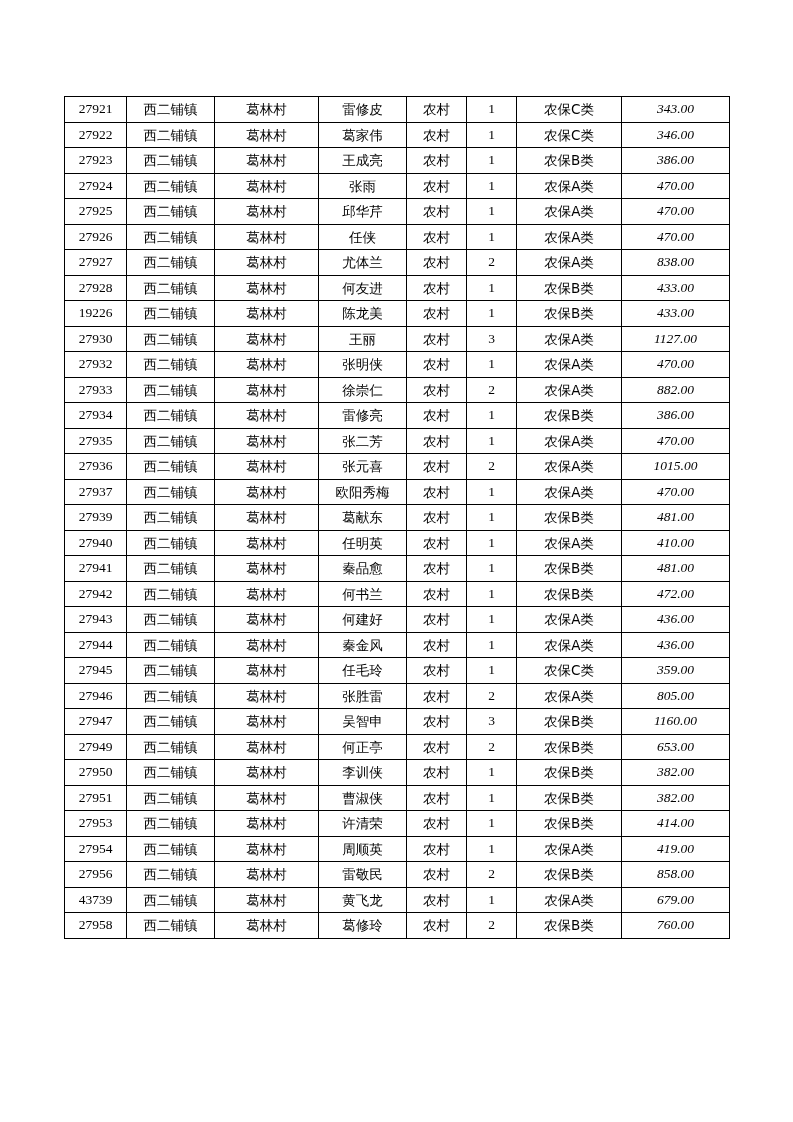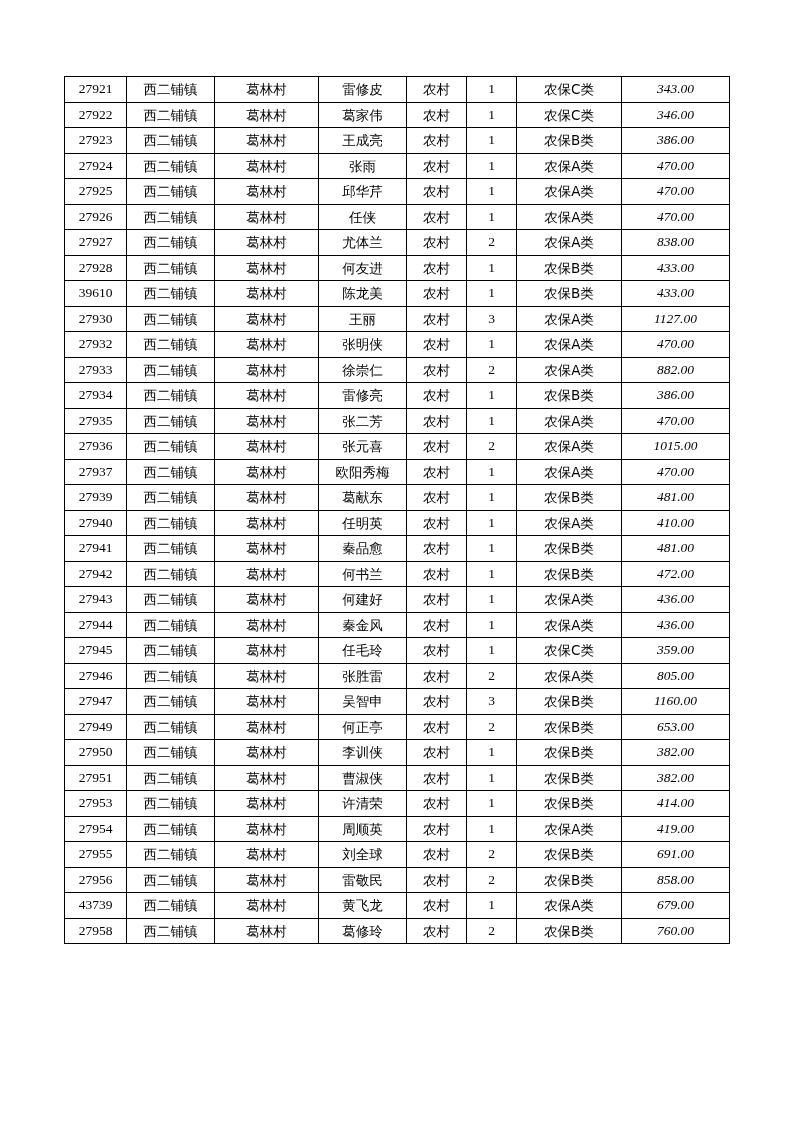--- a/index.html
+++ b/index.html
@@ -11,21 +11,21 @@
     width: 793px;
     height: 1122px;
     font-family: "Liberation Serif", "DejaVu Serif", serif;
     color: #000000;
   }
   .page {
     position: relative;
     width: 793px;
     height: 1122px;
     box-sizing: border-box;
-    padding: 76px 64px 0 64px;
+    padding: 96px 64px 0 64px;
   }
   table.data-table {
     border-collapse: collapse;
     width: 665px;
     table-layout: fixed;
   }
   table.data-table td {
     border: 1px solid #000000;
     height: 24.5px;
     line-height: 24.5px;
@@ -141,21 +141,21 @@
           <td class="cell-id">27928</td>
           <td class="cell-cn">西二铺镇</td>
           <td class="cell-cn">葛林村</td>
           <td class="cell-cn">何友进</td>
           <td class="cell-cn">农村</td>
           <td class="cell-num">1</td>
           <td class="cell-cn">农保B类</td>
           <td class="cell-amt">433.00</td>
         </tr>
         <tr>
-          <td class="cell-id">39610</td>
+          <td class="cell-id">19226</td>
           <td class="cell-cn">西二铺镇</td>
           <td class="cell-cn">葛林村</td>
           <td class="cell-cn">陈龙美</td>
           <td class="cell-cn">农村</td>
           <td class="cell-num">1</td>
           <td class="cell-cn">农保B类</td>
           <td class="cell-amt">433.00</td>
         </tr>
         <tr>
           <td class="cell-id">27930</td>
@@ -359,30 +359,20 @@
         </tr>
         <tr>
           <td class="cell-id">27954</td>
           <td class="cell-cn">西二铺镇</td>
           <td class="cell-cn">葛林村</td>
           <td class="cell-cn">周顺英</td>
           <td class="cell-cn">农村</td>
           <td class="cell-num">1</td>
           <td class="cell-cn">农保A类</td>
           <td class="cell-amt">419.00</td>
-        </tr>
-        <tr>
-          <td class="cell-id">27955</td>
-          <td class="cell-cn">西二铺镇</td>
-          <td class="cell-cn">葛林村</td>
-          <td class="cell-cn">刘全球</td>
-          <td class="cell-cn">农村</td>
-          <td class="cell-num">2</td>
-          <td class="cell-cn">农保B类</td>
-          <td class="cell-amt">691.00</td>
         </tr>
         <tr>
           <td class="cell-id">27956</td>
           <td class="cell-cn">西二铺镇</td>
           <td class="cell-cn">葛林村</td>
           <td class="cell-cn">雷敬民</td>
           <td class="cell-cn">农村</td>
           <td class="cell-num">2</td>
           <td class="cell-cn">农保B类</td>
           <td class="cell-amt">858.00</td>

